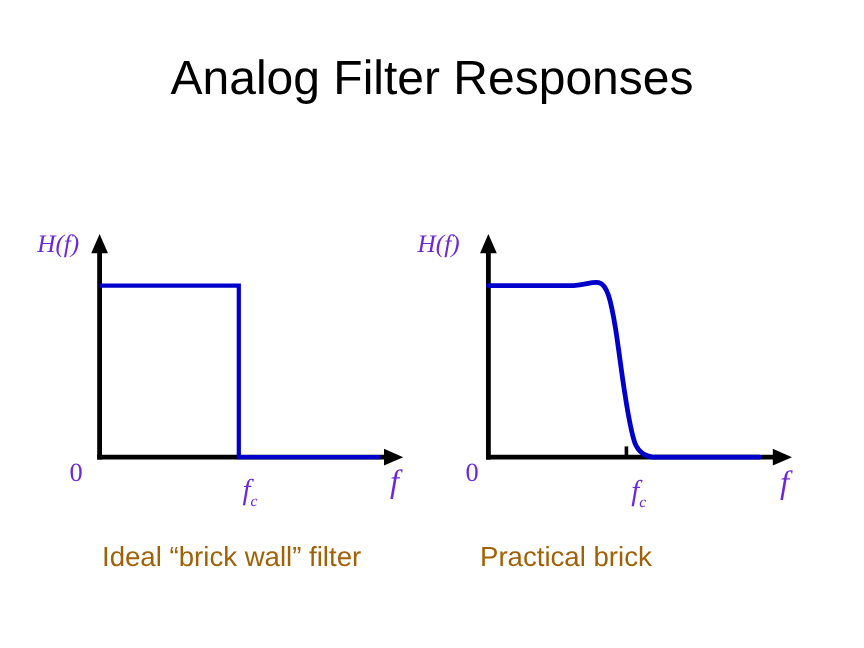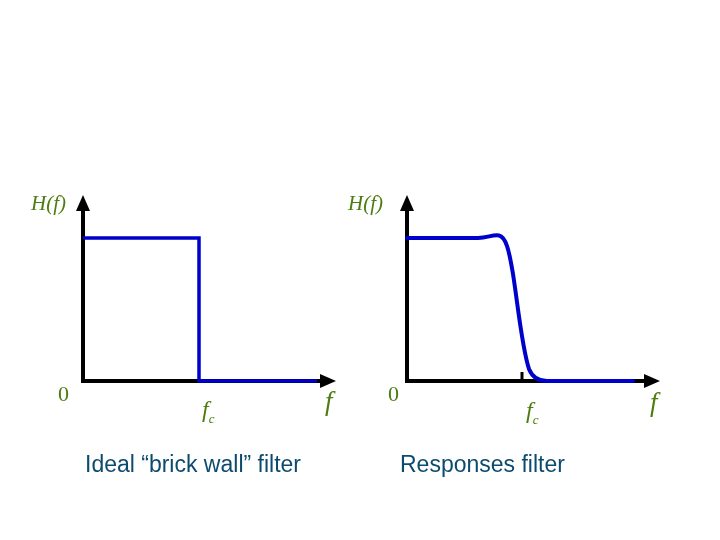--- a/index.html
+++ b/index.html
@@ -34,21 +34,21 @@
   }
   .plot-svg {
     position: absolute;
     overflow: visible;
   }
   .svg-left  { left: 20px;  top: 190px; }
   .svg-right { left: 340px; top: 190px; }
 
   .lbl {
     position: absolute;
-    color: #4d7c0f;
+    color: #6d28d9;
     line-height: 1;
     white-space: nowrap;
   }
   .serif-italic {
     font-family: "Liberation Serif", serif;
     font-style: italic;
   }
   .hf-label   { font-size: 21px; }
   .zero-label { font-family: "Liberation Serif", serif; font-size: 22px; }
   .f-label    { font-size: 27px; }
@@ -63,32 +63,33 @@
   .zero-left  { left: 58px;  top: 383px; }
   .zero-right { left: 388px; top: 383px; }
   .fc-left   { left: 190px; top: 397px; }
   .fc-right  { left: 514px; top: 398px; }
   .f-left    { left: 325px; top: 388px; }
   .f-right   { left: 650px; top: 389px; }
 
   .caption {
     position: absolute;
     font-size: 23px;
-    color: #0c4a6e;
+    color: #a16207;
     line-height: 1.1;
     white-space: nowrap;
   }
   .caption-left  { left: 85px;  top: 452px; }
   .caption-right { left: 400px; top: 452px; }
 </style>
 </head>
 <body>
 
 <div class="slide">
 
+  <h1 class="slide-title">Analog Filter Responses</h1>
 
   <svg class="plot-svg svg-left" width="330" height="240" viewBox="0 0 330 240">
 
     <line x1="63" y1="19" x2="63" y2="193" stroke="#000000" stroke-width="4"></line>
     <polygon points="63,5 56,21 70,21" fill="#000000"></polygon>
 
     <line x1="61" y1="191" x2="302" y2="191" stroke="#000000" stroke-width="4"></line>
     <polygon points="316,191 300,184 300,198" fill="#000000"></polygon>
 
     <polyline points="63,48 179,48 179,191 297,191" fill="none" stroke="#0000cc" stroke-width="3.5" stroke-linejoin="miter"></polyline>
@@ -116,15 +117,15 @@
   <span class="lbl zero-label zero-left">0</span>
   <span class="lbl serif-italic fc-label fc-left"><span>f</span><sub>c</sub></span>
   <span class="lbl serif-italic f-label f-left">f</span>
 
   <span class="lbl serif-italic hf-label hf-right">H(f)</span>
   <span class="lbl zero-label zero-right">0</span>
   <span class="lbl serif-italic fc-label fc-right"><span>f</span><sub>c</sub></span>
   <span class="lbl serif-italic f-label f-right">f</span>
 
   <div class="caption caption-left">Ideal “brick wall” filter</div>
-  <div class="caption caption-right">Responses filter</div>
+  <div class="caption caption-right">Practical brick</div>
 
 </div>
 
 </body></html>

